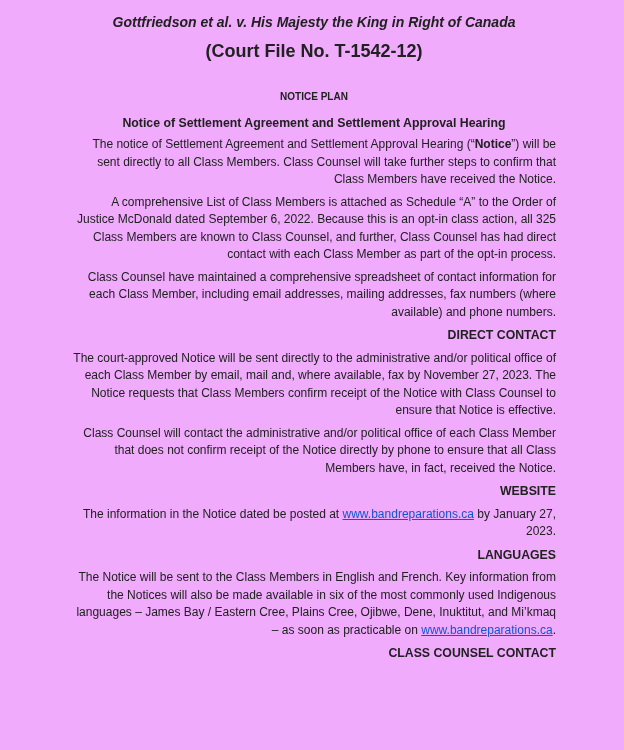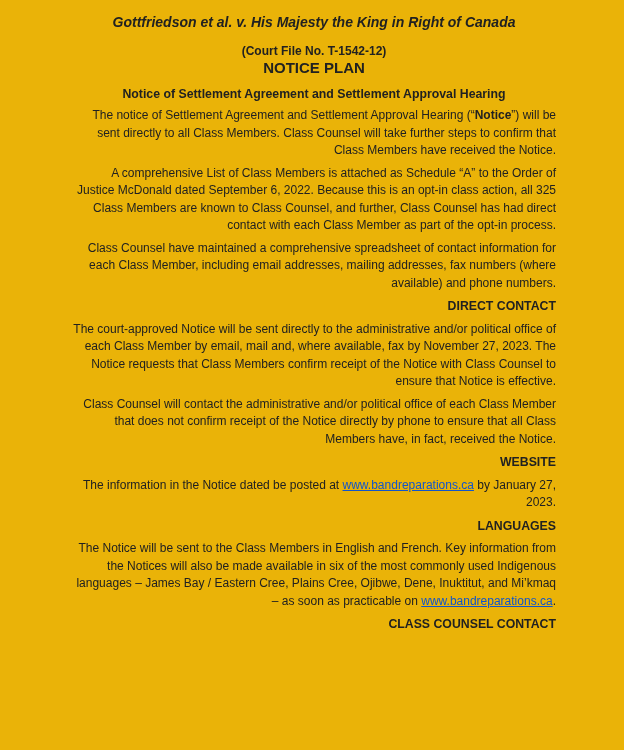--- a/index.html
+++ b/index.html
@@ -8,38 +8,38 @@
     width: 624px;
     height: 750px;
     font-family: "Liberation Sans", sans-serif;
     color: #212121;
     overflow: hidden;
   }
   .page {
     width: 624px;
     height: 750px;
     padding: 14px 68px 0 72px;
-    background: #eab308;
+    background: #f0abfc;
   }
   .doc-header { text-align: center; }
   .case-title {
     font-size: 14px;
     font-weight: bold;
     font-style: italic;
     line-height: 17px;
     margin-bottom: 12px;
   }
   .court-file {
-    font-size: 12px;
+    font-size: 18px;
     font-weight: bold;
     line-height: 17px;
-    margin-bottom: 0;
+    margin-bottom: 29px;
   }
   .plan-heading {
-    font-size: 15px;
+    font-size: 10px;
     font-weight: bold;
     line-height: 16px;
     margin-bottom: 10px;
   }
   .doc-subtitle {
     font-size: 12.3px;
     font-weight: bold;
     line-height: 16px;
     margin-bottom: 5px;
   }

